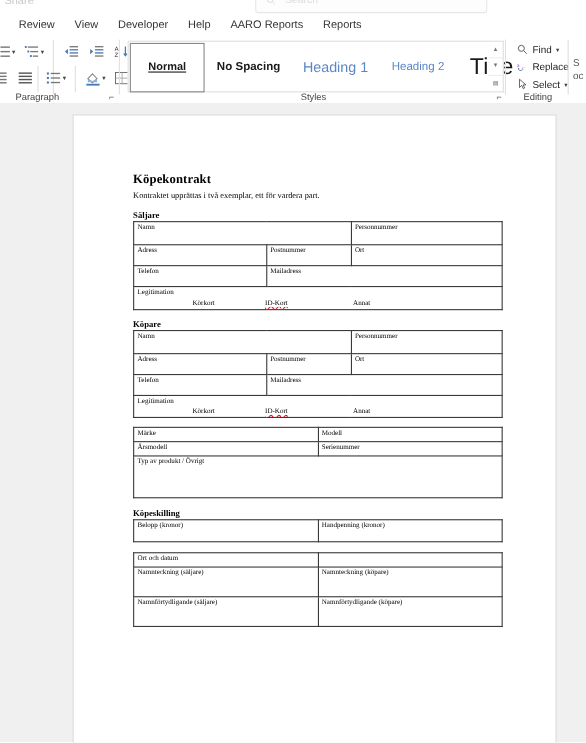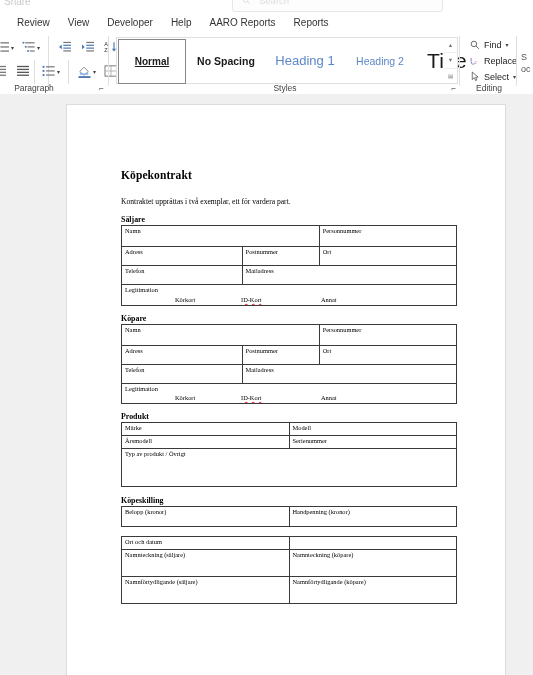--- a/index.html
+++ b/index.html
@@ -248,26 +248,26 @@
     position: absolute;
     left: 54px; top: 52px;
     width: 336px;
     font-family: "Liberation Serif", serif;
     color: #000000;
   }
 
   .doc-title {
     font-size: 11.5px;
     font-weight: bold;
-    margin: 12px 0 1px 0;
+    margin: 0 0 1px 0;
     letter-spacing: .1px;
   }
   .doc-sub {
     font-size: 7.6px;
-    margin: 16px 0 9px 0;
+    margin: 4px 0 9px 0;
     line-height: 1.25;
   }
   .sec-head {
     font-size: 7.9px;
     font-weight: bold;
     margin: 0 0 1px 0;
   }
   .sec {
     margin-bottom: 8px;
   }
@@ -607,21 +607,20 @@
                     <span class="opt-2 misspell">ID-Kort</span>
                     <span class="opt-3">Annat</span>
                   </div>
                 </td>
               </tr>
             </tbody>
           </table>
         </div>
 
         <div class="sec tight">
-          <div class="sec-head">Produkt</div>
           <table class="ftable">
             <colgroup>
                 <col style="width:50%">
                 <col style="width:50%">
               </colgroup>
             <tbody>
               <tr class="r-short">
                 <td>Märke</td>
                 <td>Modell</td>
               </tr>

